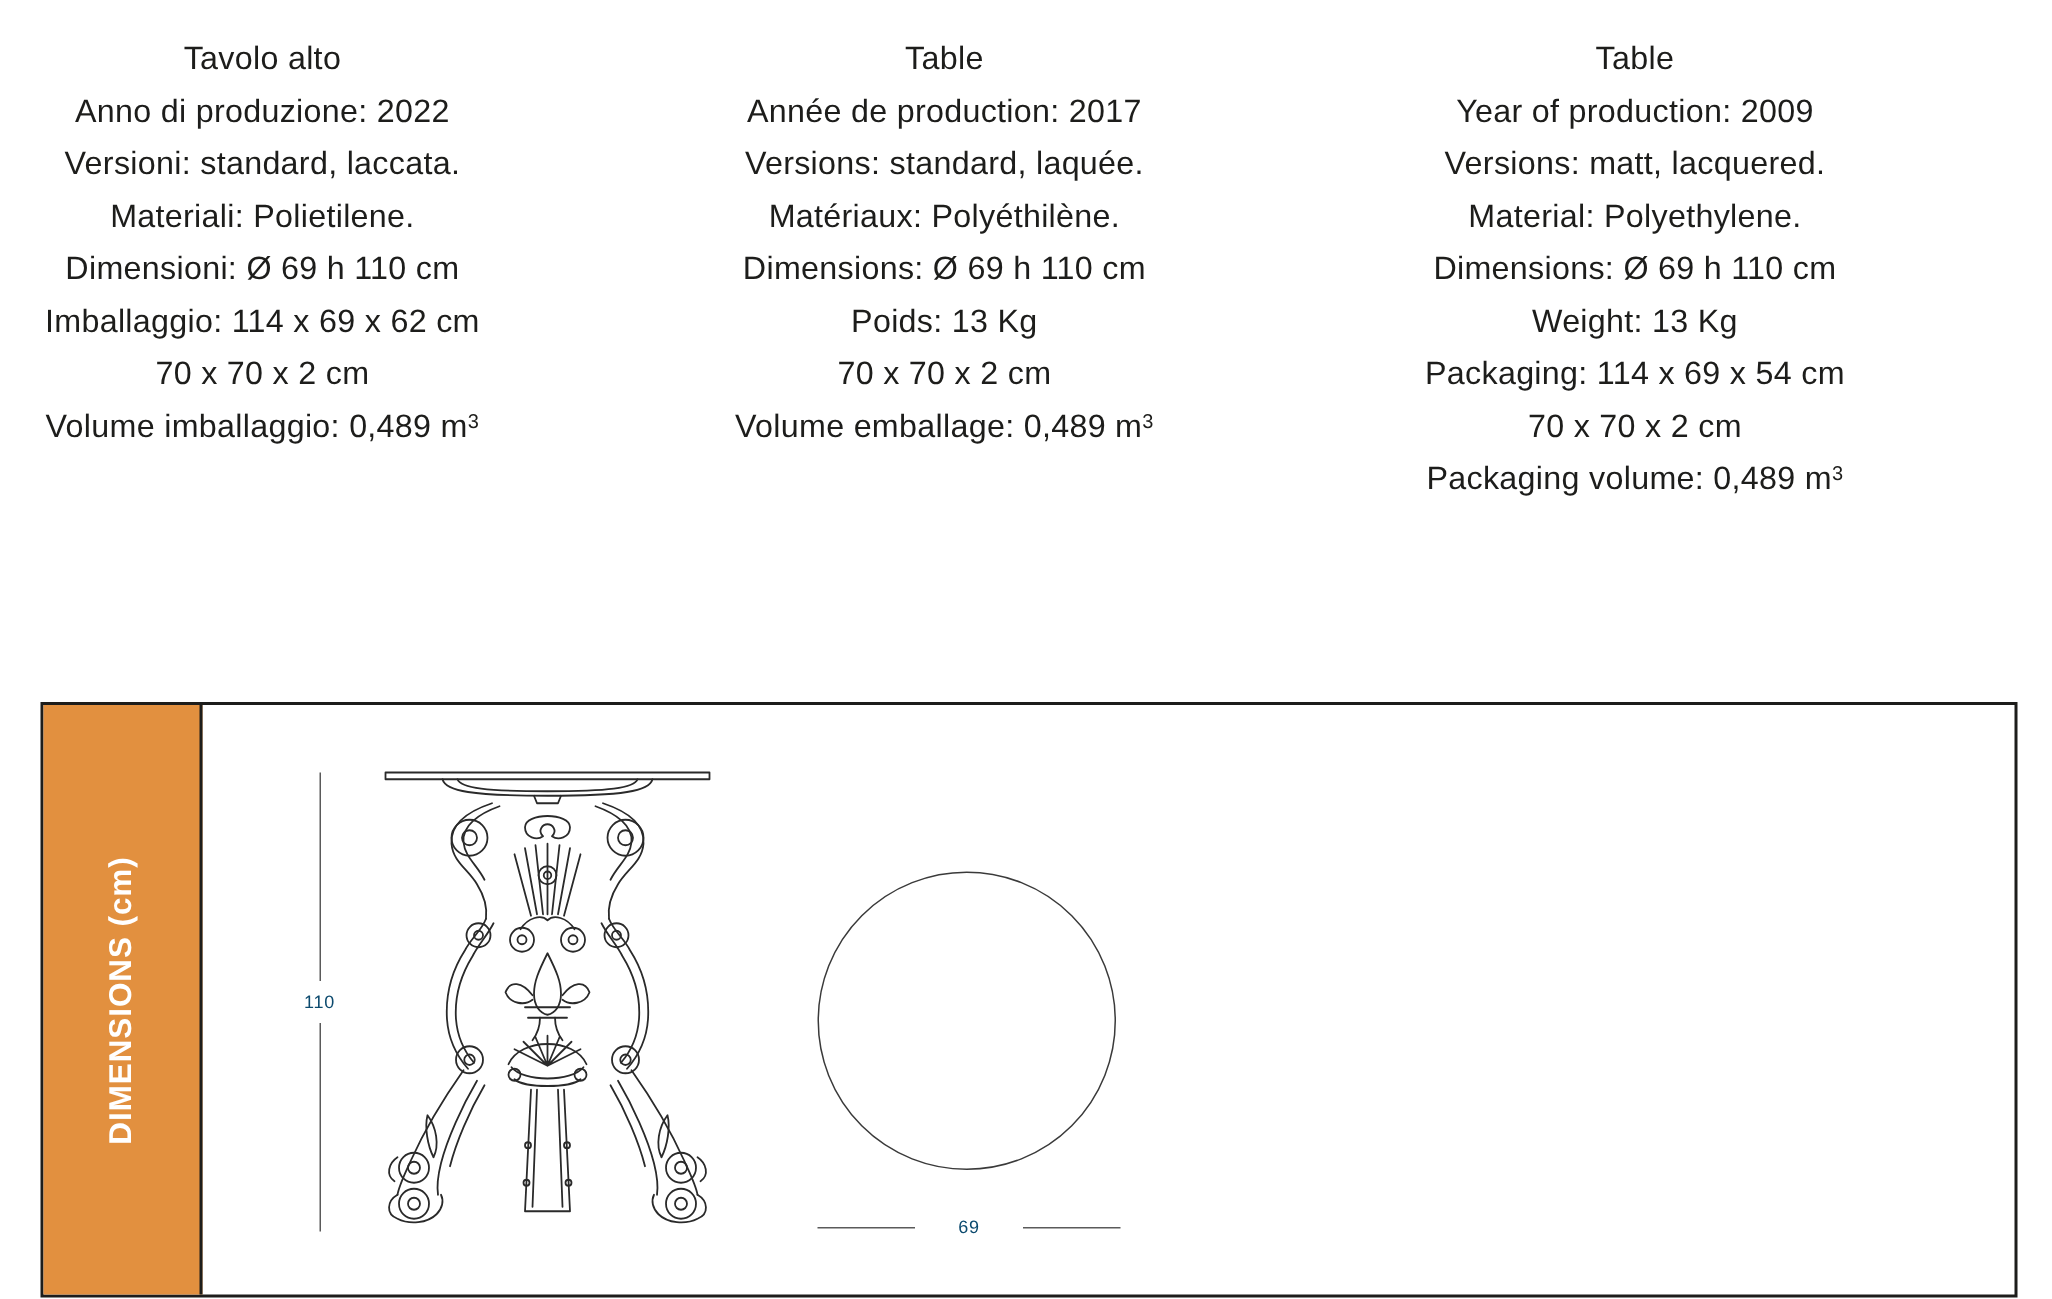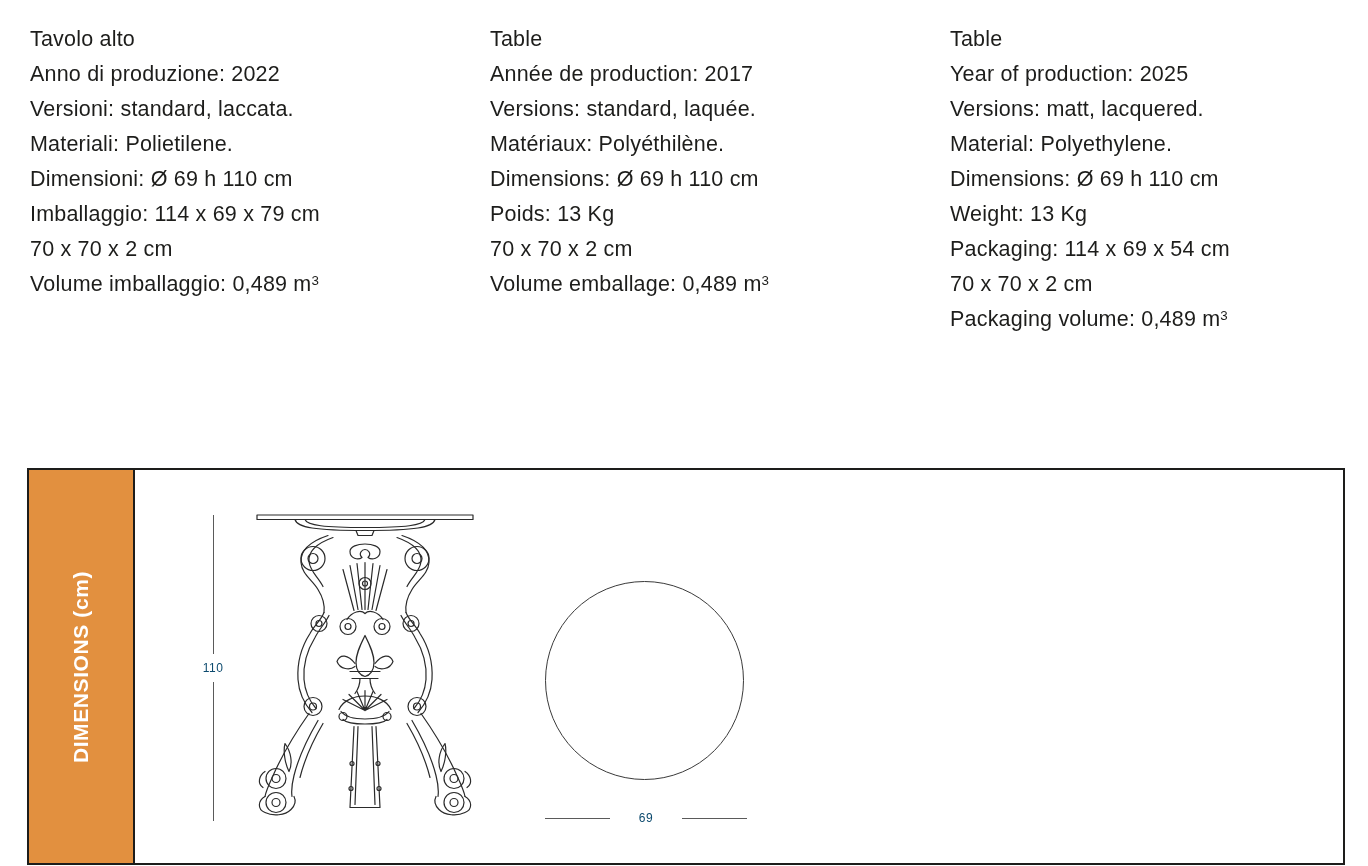--- a/index.html
+++ b/index.html
@@ -4,21 +4,21 @@
 <style>
   html, body {
     margin: 0;
     padding: 0;
     width: 1368px;
     height: 866px;
     background: #ffffff;
     overflow: hidden;
     font-family: "Liberation Sans", sans-serif;
   }
-  .page { position: relative; width: 1092px; height: 866px; background: #fff; }
+  .page { position: relative; width: 1092px; height: 866px; background: #fff; text-align: center; }
 
   
   .info-col { position: absolute; top: 22px; }
   .info-col.c0 { left: 30px; }
   .info-col.c1 { left: 490px; }
   .info-col.c2 { left: 950px; }
   .spec-line {
     font-size: 21.5px;
     line-height: 35px;
     color: #1d1d1b;
@@ -117,39 +117,39 @@
 <body>
 
 <div class="page">
 
   <div class="info-col c0">
     <div class="spec-line">Tavolo alto</div>
     <div class="spec-line">Anno di produzione: 2022</div>
     <div class="spec-line">Versioni: standard, laccata.</div>
     <div class="spec-line">Materiali: Polietilene.</div>
     <div class="spec-line">Dimensioni: Ø 69 h 110 cm</div>
-    <div class="spec-line">Imballaggio: 114 x 69 x 79 cm</div>
+    <div class="spec-line">Imballaggio: 114 x 69 x 62 cm</div>
     <div class="spec-line">70 x 70 x 2 cm</div>
     <div class="spec-line"><span>Volume imballaggio: 0,489 m</span><sup>3</sup></div>
   </div>
 
   <div class="info-col c1">
     <div class="spec-line">Table</div>
     <div class="spec-line">Année de production: 2017</div>
     <div class="spec-line">Versions: standard, laquée.</div>
     <div class="spec-line">Matériaux: Polyéthilène.</div>
     <div class="spec-line">Dimensions: Ø 69 h 110 cm</div>
     <div class="spec-line">Poids: 13 Kg</div>
     <div class="spec-line">70 x 70 x 2 cm</div>
     <div class="spec-line"><span>Volume emballage: 0,489 m</span><sup>3</sup></div>
   </div>
 
   <div class="info-col c2">
     <div class="spec-line">Table</div>
-    <div class="spec-line">Year of production: 2025</div>
+    <div class="spec-line">Year of production: 2009</div>
     <div class="spec-line">Versions: matt, lacquered.</div>
     <div class="spec-line">Material: Polyethylene.</div>
     <div class="spec-line">Dimensions: Ø 69 h 110 cm</div>
     <div class="spec-line">Weight: 13 Kg</div>
     <div class="spec-line">Packaging: 114 x 69 x 54 cm</div>
     <div class="spec-line">70 x 70 x 2 cm</div>
     <div class="spec-line"><span>Packaging volume: 0,489 m</span><sup>3</sup></div>
   </div>
 
   <div class="dim-box">

